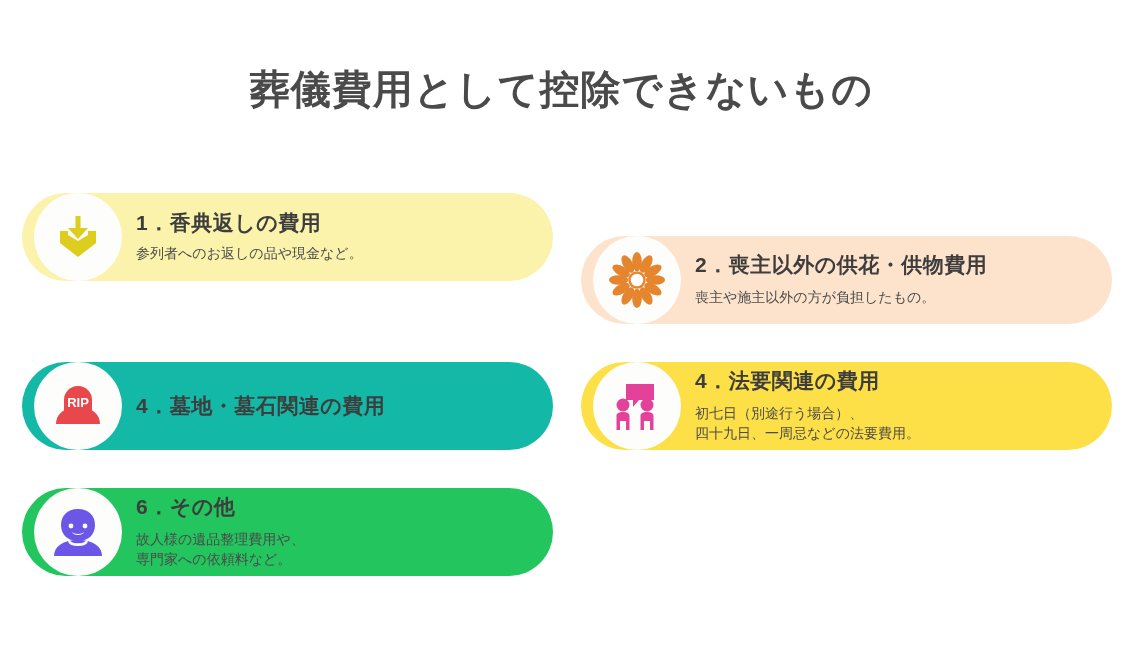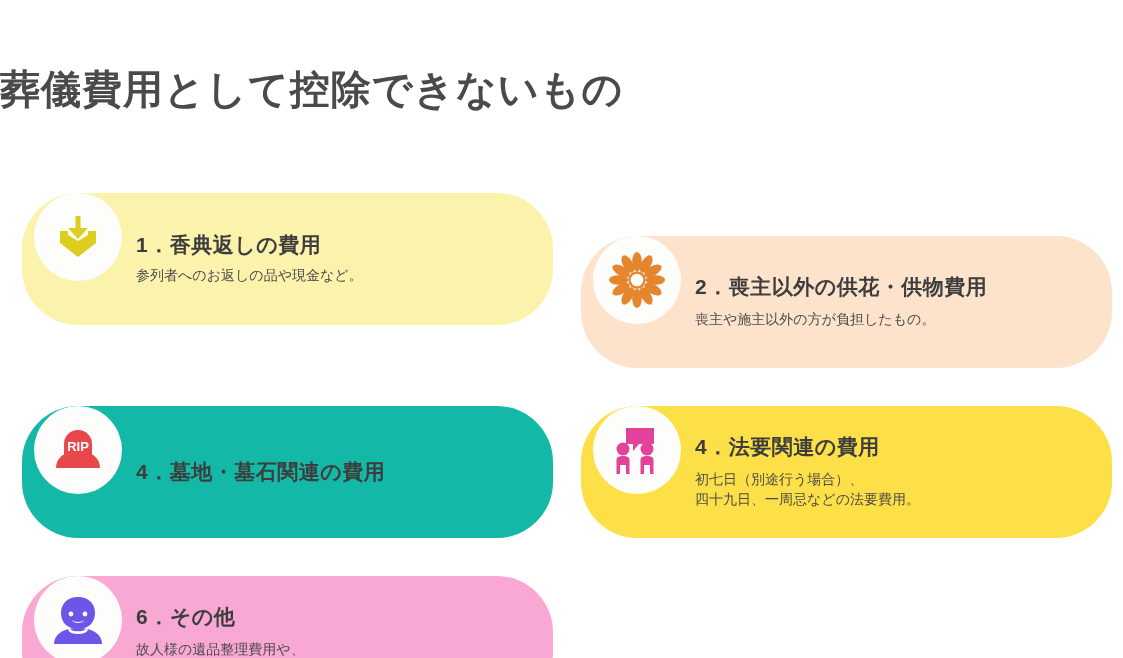--- a/index.html
+++ b/index.html
@@ -21,42 +21,42 @@
     width: 1123px;
     height: 658px;
     box-sizing: border-box;
   }
 
   .page-title {
     position: absolute;
     left: 0;
     top: 38px;
     width: 1123px;
-    text-align: left;
+    text-align: center;
     font-size: 40px;
     font-weight: bold;
     color: #4a4a4a;
     letter-spacing: 1px;
     line-height: 1.2;
   }
 
   .cards {
     position: absolute;
     left: 22px;
     top: 193px;
     width: 1090px;
     display: grid;
     grid-template-columns: 531px 531px;
     grid-column-gap: 28px;
     grid-row-gap: 38px;
   }
 
   .card {
     position: relative;
-    height: 132px;
+    height: 88px;
     border-radius: 56px;
     display: flex;
     box-sizing: border-box;
     padding-left: 12px;
   }
 
   .icon-badge {
     flex: 0 0 auto;
     width: 88px;
     height: 88px;
@@ -102,21 +102,21 @@
   .card-1 { background: #fbf2ac; }
   
   .card-2 { background: #fde3cb; margin-top: 43px; }
   
   .card-3 { background: #14b8a6; }
   
   .card-4 { background: #fde047; }
   
   .card-5 { background: #f0dcf7; }
   
-  .card-6 { background: #f9a8d4; }
+  .card-6 { background: #22c55e; }
 
   .card-2 .card-desc,
   .card-4 .card-desc,
   .card-5 .card-desc,
   .card-6 .card-desc { margin-top: 10px; }
 </style>
 </head>
 <body>
 
 <div class="page">

